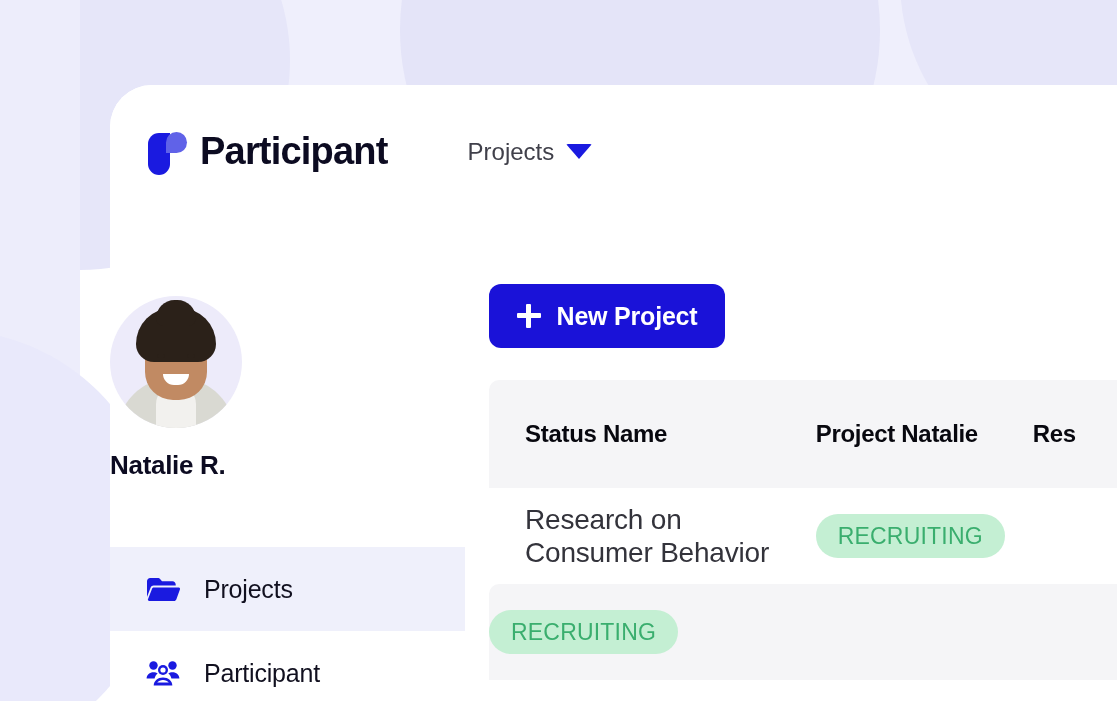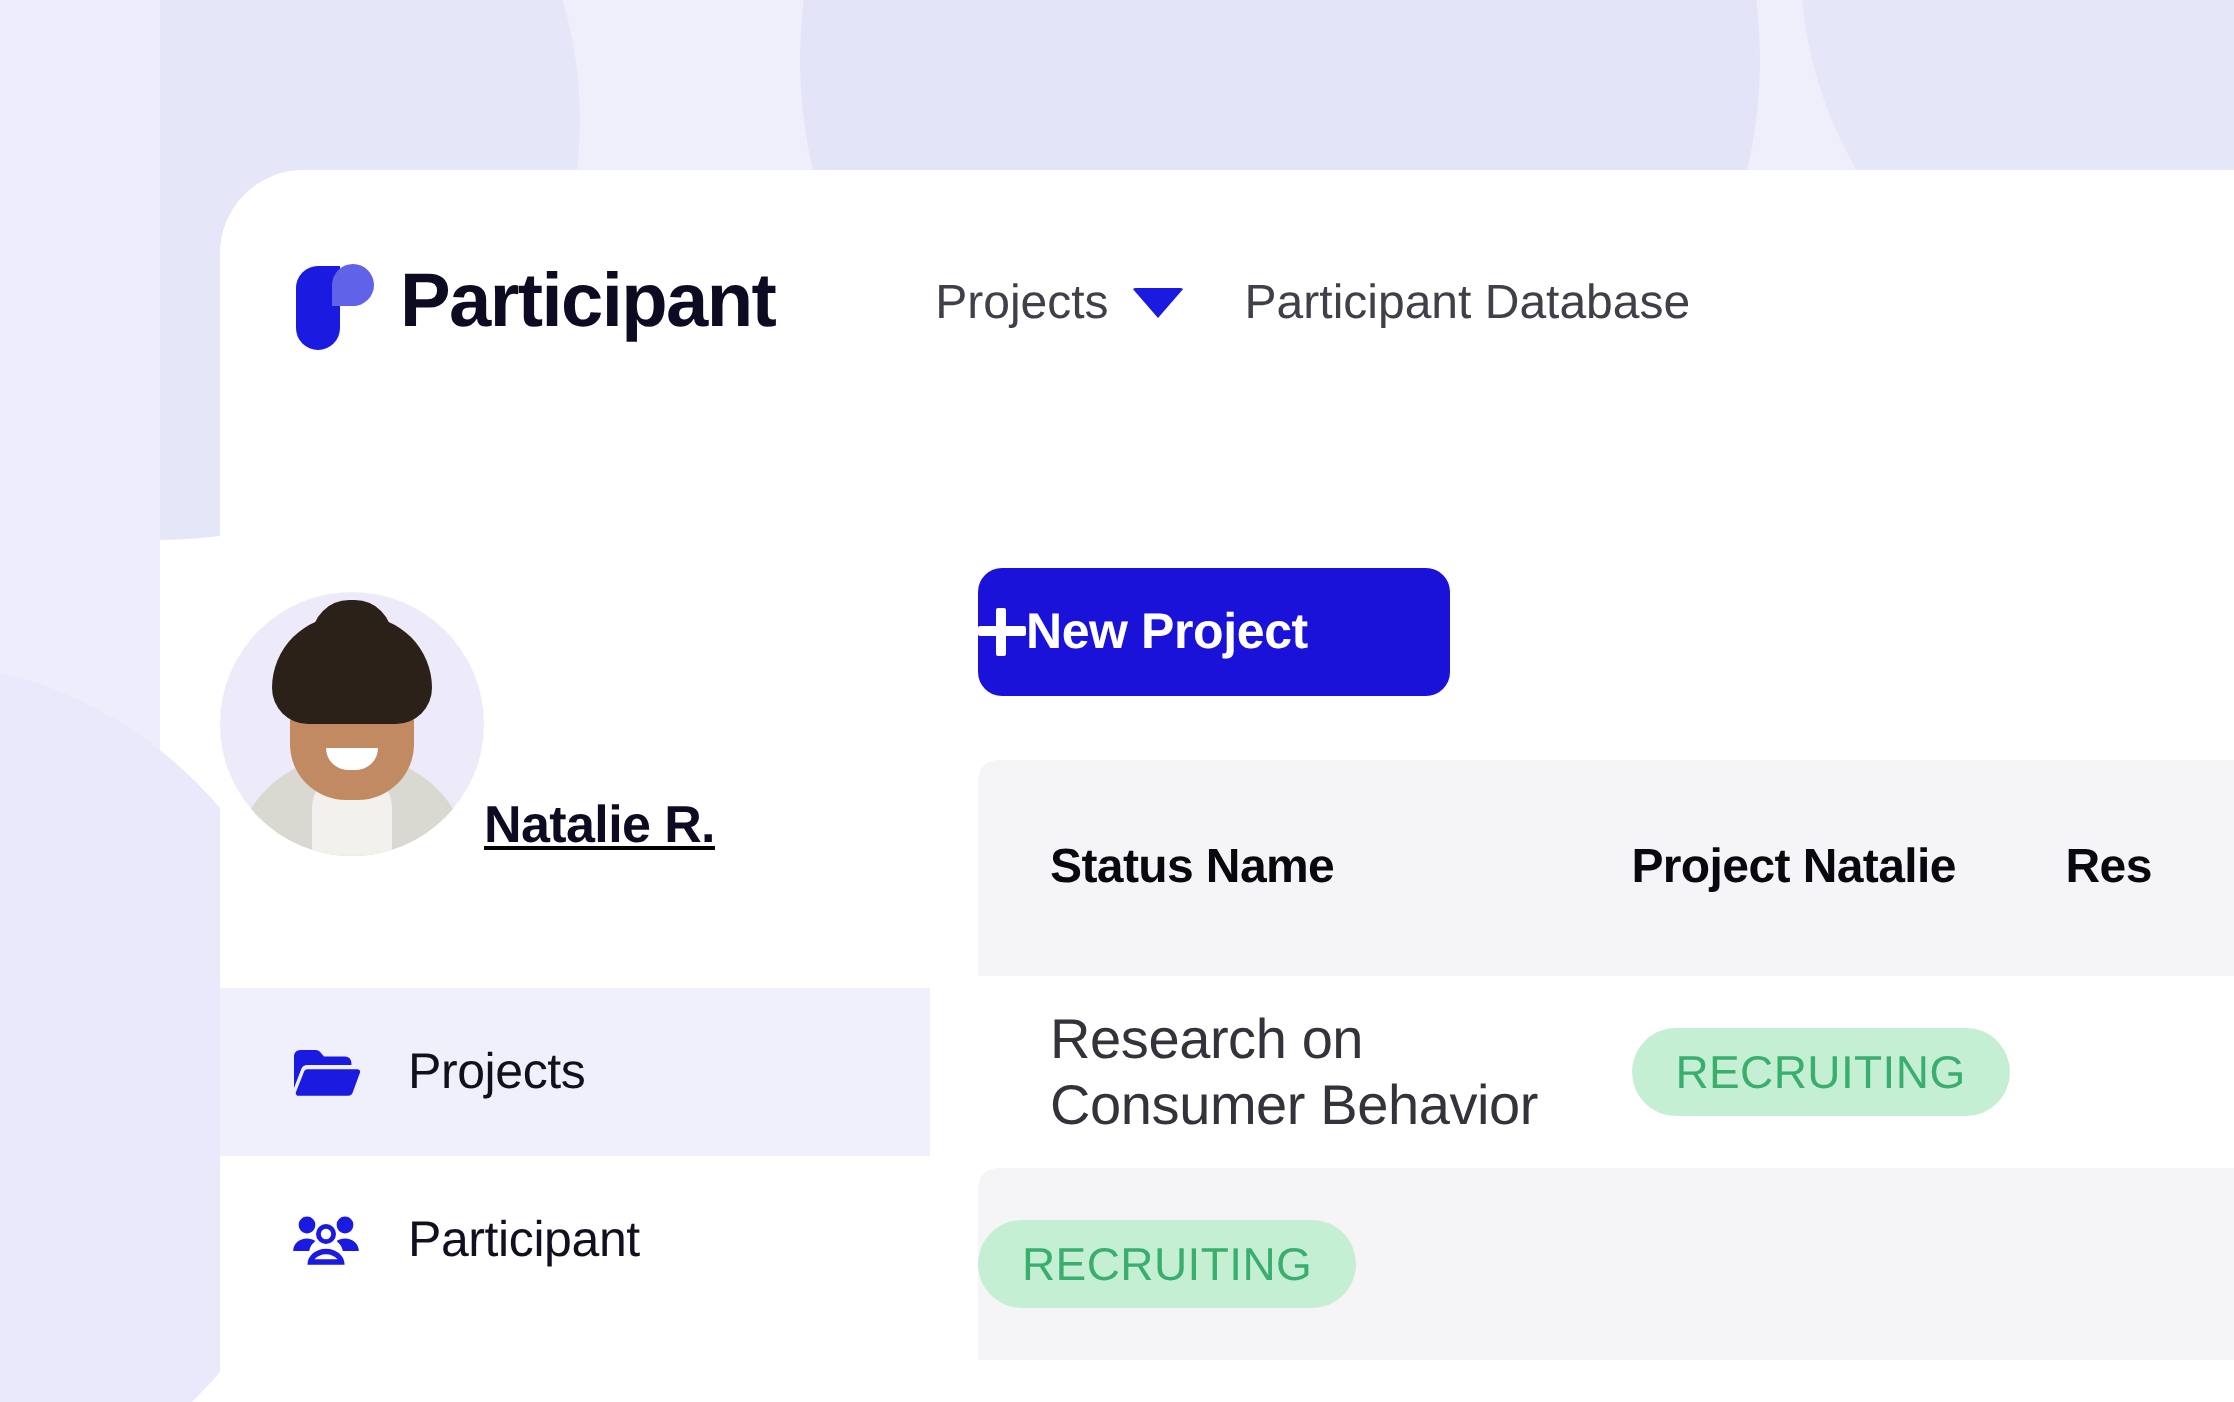--- a/index.html
+++ b/index.html
@@ -132,22 +132,22 @@
   .sidebar {
     position: absolute;
     left: 0; top: 133px;
     width: 355px; height: 507px;
     background: #ffffff;
   }
 
   .profile {
     padding-top: 78px;
     display: flex;
-    align-items: flex-end;
-    text-decoration: underline;
+    flex-direction: column;
+    align-items: flex-start;
   }
 
   .avatar {
     width: 132px; height: 132px;
     border-radius: 50%;
     background: #EDEBFA;
     overflow: hidden;
     position: relative;
   }
   
@@ -252,21 +252,22 @@
     background: #1A12D8;
     border: none;
     border-radius: 12px;
     color: #ffffff;
     font-family: "Liberation Sans", sans-serif;
     font-size: 25px;
     font-weight: 700;
     letter-spacing: -0.2px;
     display: flex;
     align-items: center;
-    gap: 0;
+    justify-content: center;
+    gap: 16px;
     cursor: pointer;
   }
   .plus-glyph {
     position: relative;
     width: 24px; height: 24px;
     flex: 0 0 auto;
   }
   .plus-glyph::before, .plus-glyph::after {
     content: ""; position: absolute; background: #ffffff; border-radius: 1px;
   }
@@ -347,23 +348,20 @@
           <div class="logo-stem"></div>
           <div class="logo-dot"></div>
         </div>
         <div class="brand-name">Participant</div>
       </div>
 
       <div class="nav-links">
         <div class="nav-item">
           <span>Projects</span>
           <span class="caret"></span>
-        </div>
-        <div class="nav-item">
-          <span>Participant Database</span>
         </div>
       </div>
 
     </div>
 
     <div class="divider-shade"></div>
 
     <div class="sidebar">
 
       <div class="profile">

